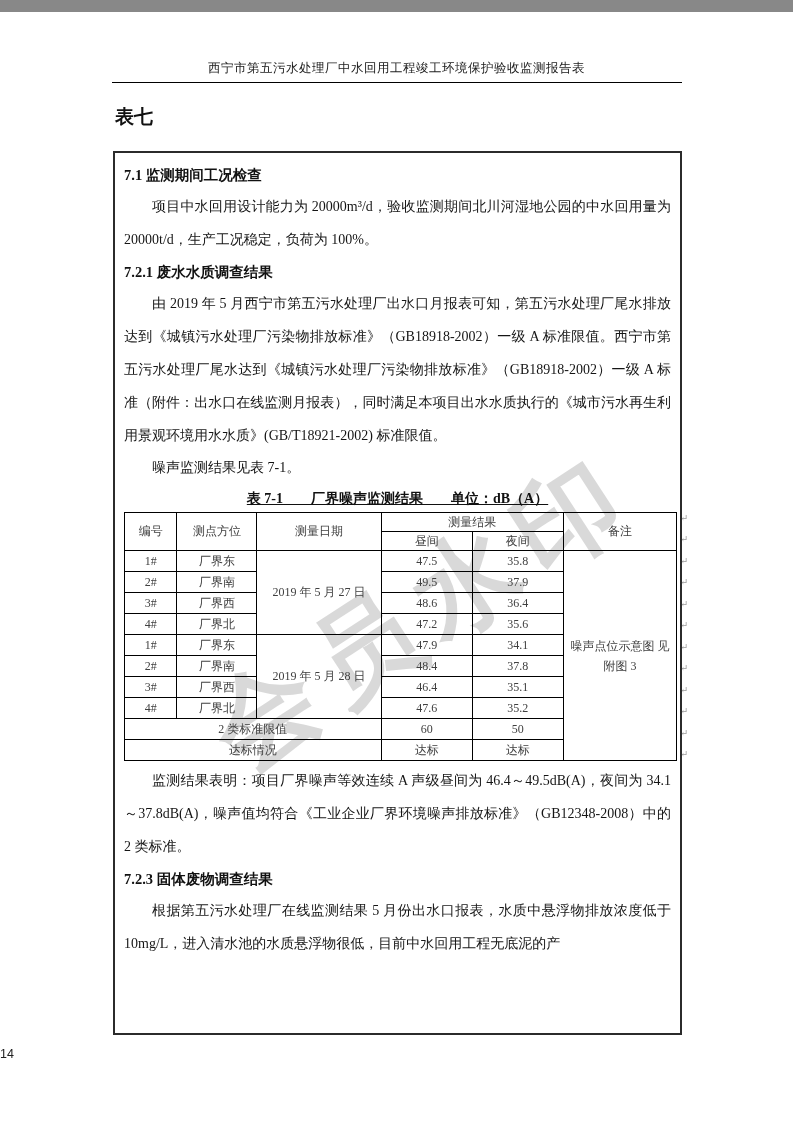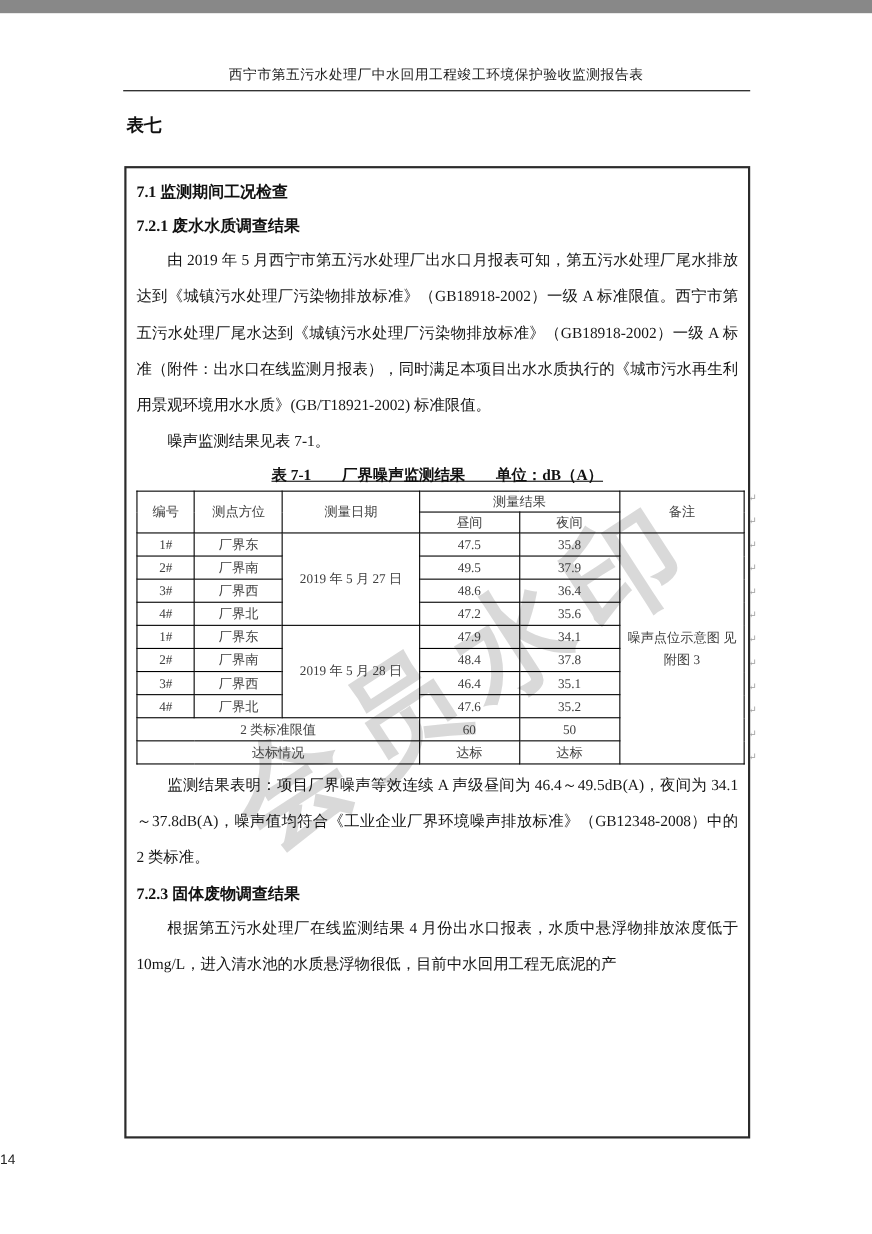--- a/index.html
+++ b/index.html
@@ -17,21 +17,21 @@
     position:absolute; top:48px; left:0; width:100%;
     text-align:center; font-size:12.5px; color:#1a1a1a;
     letter-spacing:0.5px;
   }
   .header-rule {
     position:absolute; top:70px; left:112px; width:570px;
     border-top:1.6px solid #000;
   }
   .table-label {
     position:absolute; top:92px; left:115px;
-    font-size:16px; font-weight:bold;
+    font-size:19px; font-weight:bold;
   }
   .watermark {
     position:absolute; left:180px; top:520px;
     width:520px;
     font-size:104px; font-weight:bold;
     letter-spacing:16px;
     color:rgba(120,120,120,0.28);
     transform:rotate(-33deg);
     white-space:nowrap;
     z-index:1;
@@ -89,20 +89,21 @@
 
   <div class="doc-header">西宁市第五污水处理厂中水回用工程竣工环境保护验收监测报告表</div>
   <div class="header-rule"></div>
   <div class="table-label">表七</div>
 
   <div class="watermark">会员水印</div>
 
   <div class="content-box">
 
     <div class="sec-title">7.1 监测期间工况检查</div>
+    <div class="para">项目中水回用设计能力为 20000m³/d，验收监测期间北川河湿地公园的中水回用量为 20000t/d，生产工况稳定，负荷为 100%。</div>
 
 
     <div class="sec-title">7.2.1 废水水质调查结果</div>
     <div class="para">由 2019 年 5 月西宁市第五污水处理厂出水口月报表可知，第五污水处理厂尾水排放达到《城镇污水处理厂污染物排放标准》（GB18918-2002）一级 A 标准限值。西宁市第五污水处理厂尾水达到《城镇污水处理厂污染物排放标准》（GB18918-2002）一级 A 标准（附件：出水口在线监测月报表），同时满足本项目出水水质执行的《城市污水再生利用景观环境用水水质》(GB/T18921-2002) 标准限值。</div>
 
     <div class="intro">噪声监测结果见表 7-1。</div>
 
     <div class="tbl-caption">表 7-1　　厂界噪声监测结果　　单位：dB（A）</div>
 
     <div class="tbl-wrap">
@@ -202,19 +203,19 @@
         <span>↵</span>
         <span>↵</span>
         <span>↵</span>
         <span>↵</span>
       </div>
     </div>
 
     <div class="para">监测结果表明：项目厂界噪声等效连续 A 声级昼间为 46.4～49.5dB(A)，夜间为 34.1～37.8dB(A)，噪声值均符合《工业企业厂界环境噪声排放标准》（GB12348-2008）中的 2 类标准。</div>
 
     <div class="sec-title">7.2.3 固体废物调查结果</div>
-    <div class="para">根据第五污水处理厂在线监测结果 4 月份出水口报表，水质中悬浮物排放浓度低于 10mg/L，进入清水池的水质悬浮物很低，目前中水回用工程无底泥的产</div>
+    <div class="para">根据第五污水处理厂在线监测结果 5 月份出水口报表，水质中悬浮物排放浓度低于 10mg/L，进入清水池的水质悬浮物很低，目前中水回用工程无底泥的产</div>
 
   </div>
 
   <div class="footer-page">14</div>
 
 </div>
 
 </body></html>

